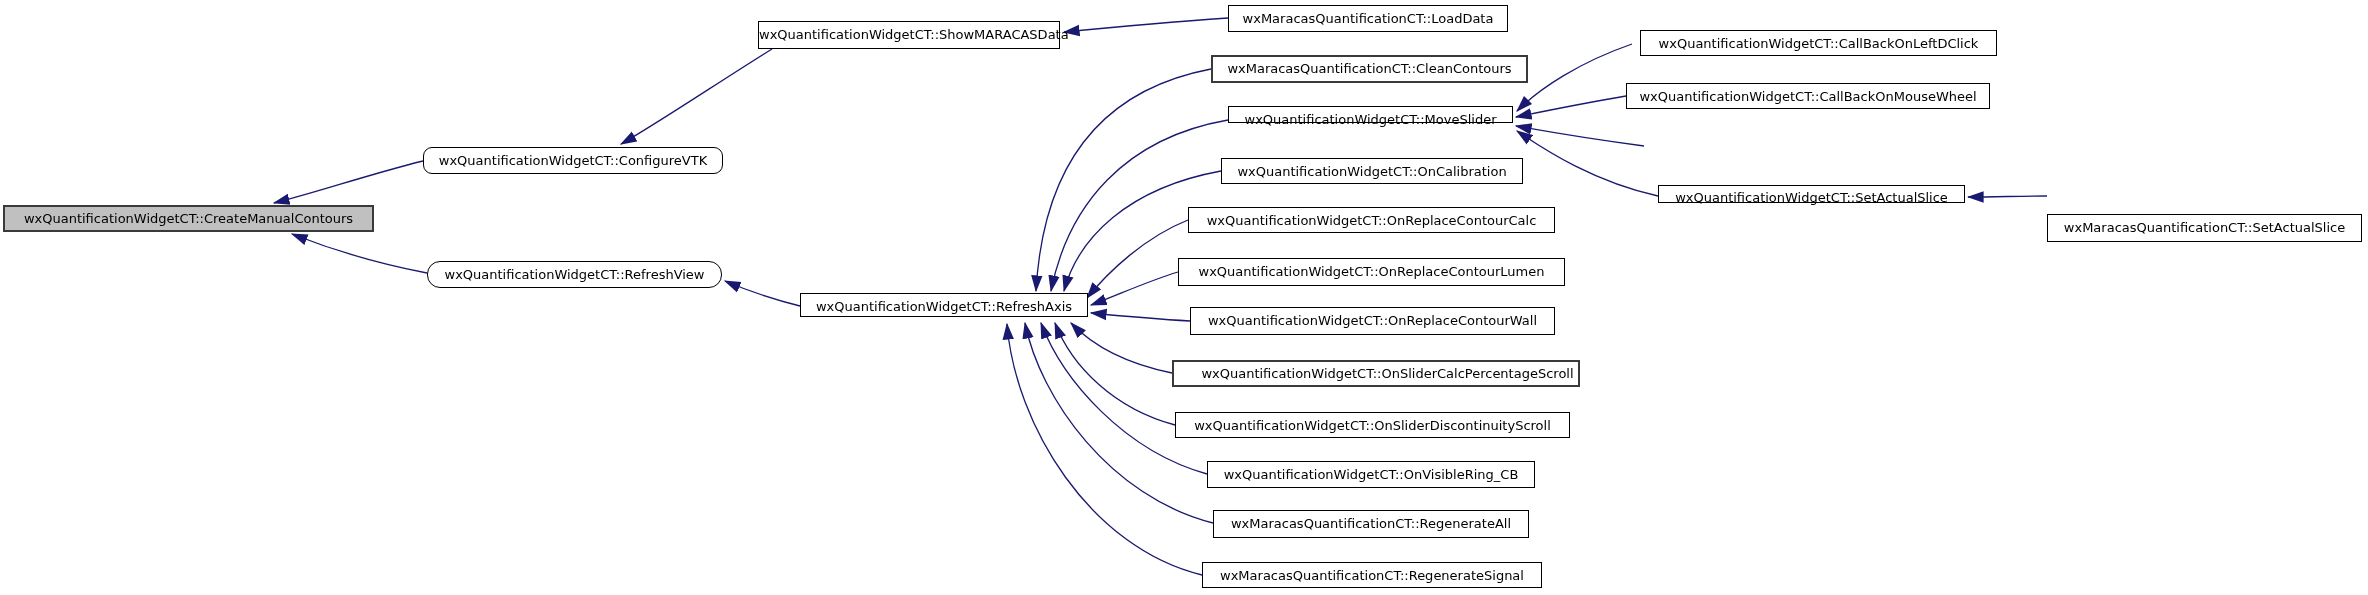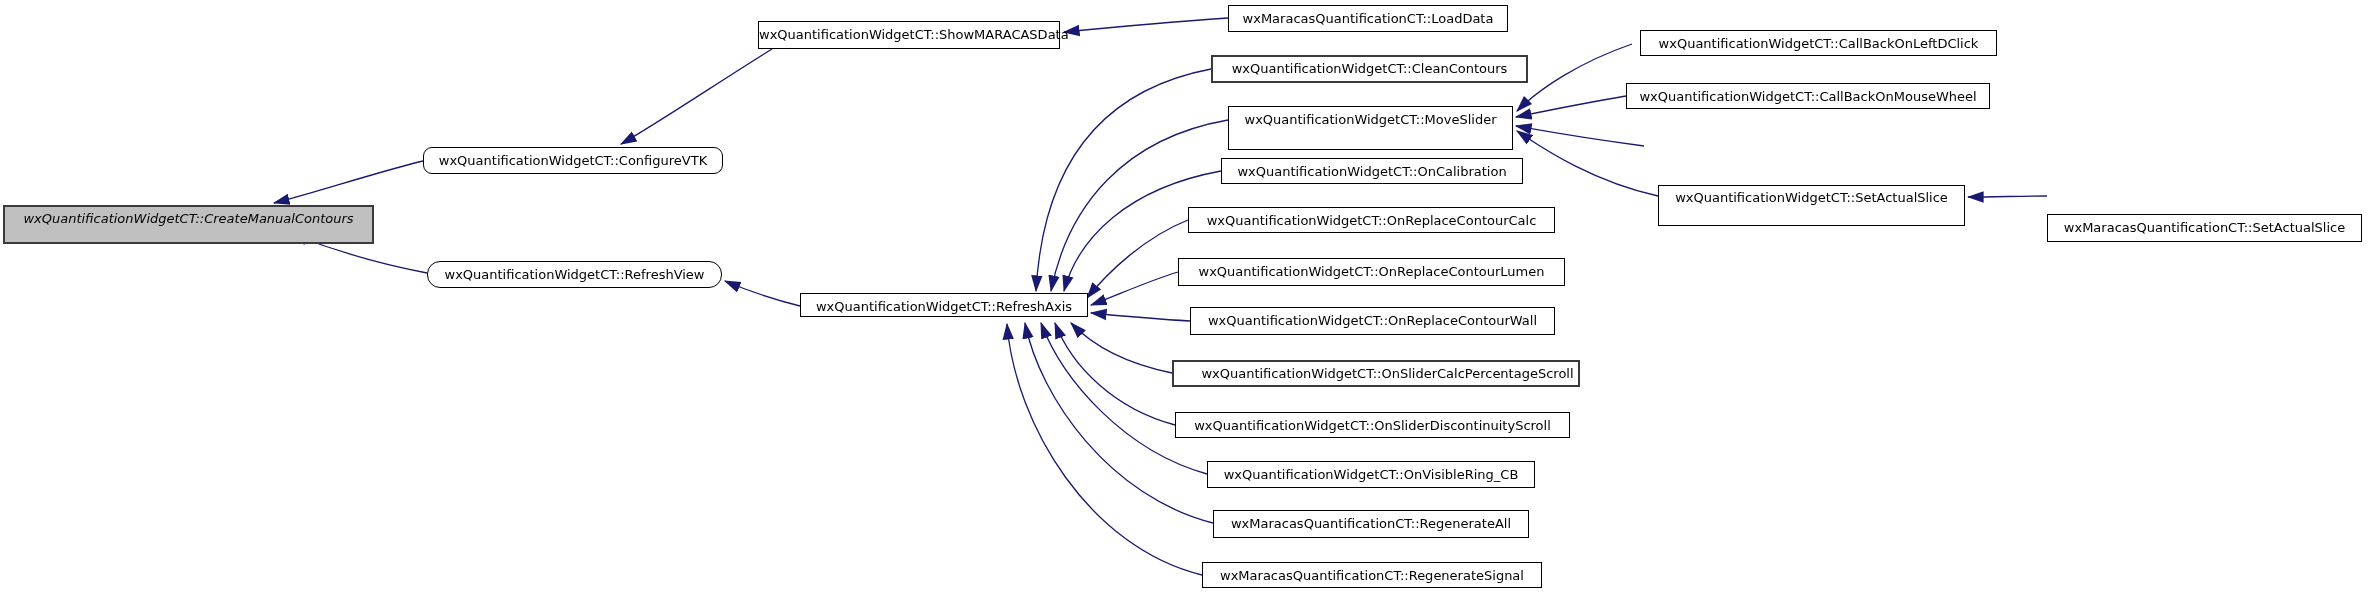--- a/index.html
+++ b/index.html
@@ -62,35 +62,35 @@
     <path marker-end="url(#arrow)" d="M 1213,523 C 1110,497 1040,398 1025,323"></path>
     <path marker-end="url(#arrow)" d="M 1202,575 C 1090,548 1015,425 1007,324"></path>
 
     <path marker-end="url(#arrow)" d="M 1632,44 C 1580,62 1540,88 1517,111"></path>
     <path marker-end="url(#arrow)" d="M 1626,96 C 1585,103 1550,110 1516,117"></path>
     <path marker-end="url(#arrow)" d="M 1644,146 C 1598,140 1555,133 1516,126"></path>
     <path marker-end="url(#arrow)" d="M 1658,196 C 1595,182 1548,152 1517,131"></path>
     <path marker-end="url(#arrow)" d="M 2047,196 C 2020,196 1995,197 1968,197"></path>
   </svg>
 
-  <div class="node focus" style="left:3px;top:205px;width:371px;height:39px;line-height:24px;font-style:italic;">wxQuantificationWidgetCT::CreateManualContours</div>
+  <div class="node focus" style="left:3px;top:205px;width:371px;height:27px;line-height:24px;">wxQuantificationWidgetCT::CreateManualContours</div>
 
   <div class="node" style="left:423px;top:147px;width:300px;height:27px;border-radius:9px;">wxQuantificationWidgetCT::ConfigureVTK</div>
 
   <div class="node" style="left:427px;top:261px;width:295px;height:27px;border-radius:13px;">wxQuantificationWidgetCT::RefreshView</div>
 
   <div class="node" style="left:758px;top:21px;width:302px;height:28px;line-height:26px;">wxQuantificationWidgetCT::ShowMARACASData</div>
 
   <div class="node" style="left:800px;top:293px;width:288px;height:24px;line-height:26px;">wxQuantificationWidgetCT::RefreshAxis</div>
 
   <div class="node" style="left:1228px;top:5px;width:280px;height:27px;">wxMaracasQuantificationCT::LoadData</div>
 
-  <div class="node dark" style="left:1211px;top:55px;width:317px;height:28px;line-height:24px;">wxQuantificationWidgetCT::CleanContours</div>
+  <div class="node dark" style="left:1211px;top:55px;width:317px;height:28px;line-height:24px;">wxMaracasQuantificationCT::CleanContours</div>
 
-  <div class="node" style="left:1228px;top:106px;width:285px;height:44px;line-height:26px;">wxQuantificationWidgetCT::MoveSlider</div>
+  <div class="node" style="left:1228px;top:106px;width:285px;height:17px;line-height:26px;">wxQuantificationWidgetCT::MoveSlider</div>
 
   <div class="node" style="left:1188px;top:207px;width:367px;height:26px;">wxQuantificationWidgetCT::OnReplaceContourCalc</div>
 
   <div class="node" style="left:1221px;top:158px;width:302px;height:26px;">wxQuantificationWidgetCT::OnCalibration</div>
 
   <div class="node" style="left:1178px;top:258px;width:387px;height:28px;line-height:26px;">wxQuantificationWidgetCT::OnReplaceContourLumen</div>
 
   <div class="node" style="left:1190px;top:307px;width:365px;height:28px;line-height:26px;">wxQuantificationWidgetCT::OnReplaceContourWall</div>
 
   <div class="node dark" style="left:1172px;top:360px;width:408px;height:27px;line-height:23px;padding-left:23px;">wxQuantificationWidgetCT::OnSliderCalcPercentageScroll</div>
@@ -101,17 +101,17 @@
 
   <div class="node" style="left:1213px;top:510px;width:316px;height:28px;line-height:26px;">wxMaracasQuantificationCT::RegenerateAll</div>
 
   <div class="node" style="left:1202px;top:562px;width:340px;height:26px;">wxMaracasQuantificationCT::RegenerateSignal</div>
 
   <div class="node" style="left:1632px;top:30px;width:357px;height:26px;margin-left:8px;">wxQuantificationWidgetCT::CallBackOnLeftDClick</div>
 
   <div class="node" style="left:1626px;top:83px;width:364px;height:26px;">wxQuantificationWidgetCT::CallBackOnMouseWheel</div>
 
 
-  <div class="node" style="left:1658px;top:185px;width:307px;height:41px;line-height:23px;">wxQuantificationWidgetCT::SetActualSlice</div>
+  <div class="node" style="left:1658px;top:185px;width:307px;height:18px;line-height:23px;">wxQuantificationWidgetCT::SetActualSlice</div>
 
   <div class="node" style="left:2047px;top:182px;width:315px;height:28px;line-height:26px;margin-top:32px;">wxMaracasQuantificationCT::SetActualSlice</div>
 
 </div>
 
 </body></html>

